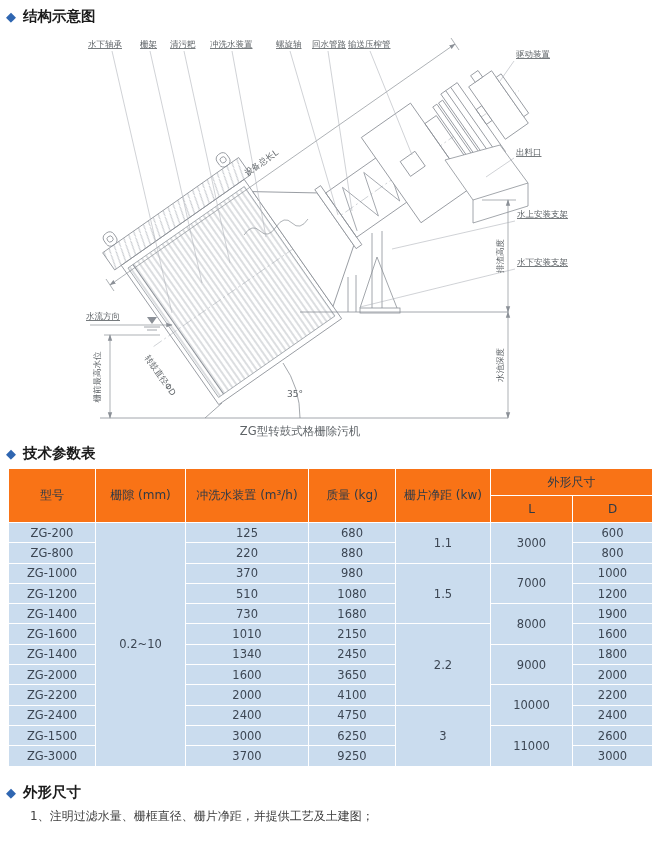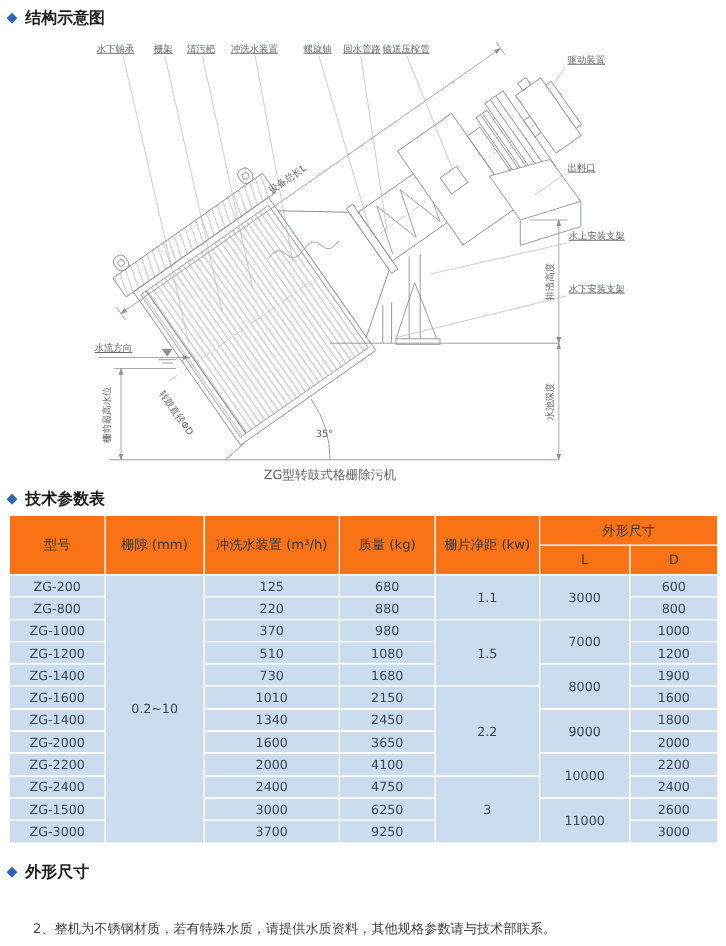--- a/index.html
+++ b/index.html
@@ -275,15 +275,15 @@
         </tr>
       </tbody>
     </table>
   </div>
 
   <div class="section-heading" id="h3">
     <span class="diamond">◆</span>
     <span>外形尺寸</span>
   </div>
 
-  <div class="note" id="note2">2、整机为不锈钢材质，若有特殊水质，请提供水质资料，其他规格参数请与技术部联系。</div>
+  <div class="note" id="note1">1、注明过滤水量、栅框直径、栅片净距，并提供工艺及土建图；</div>
 
 </div>
 
 </body></html>

